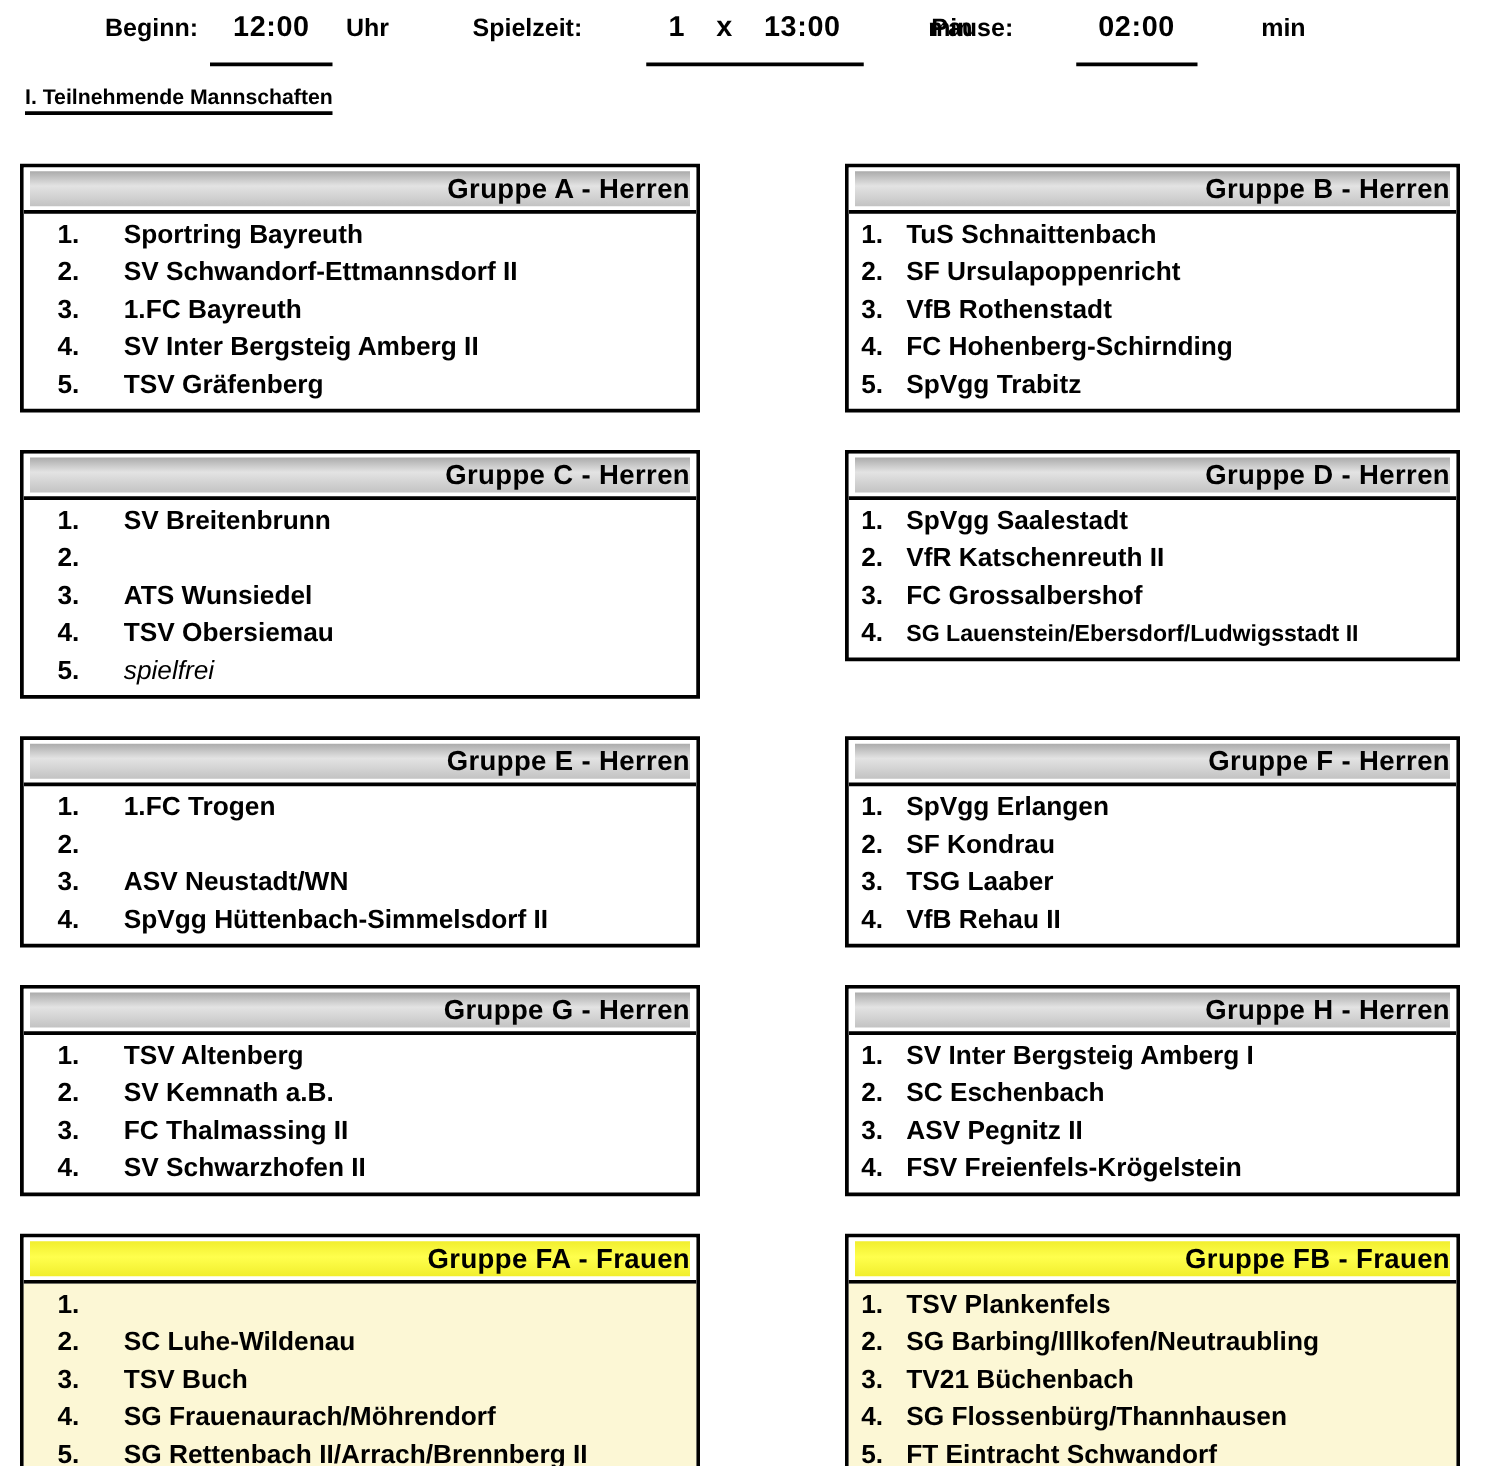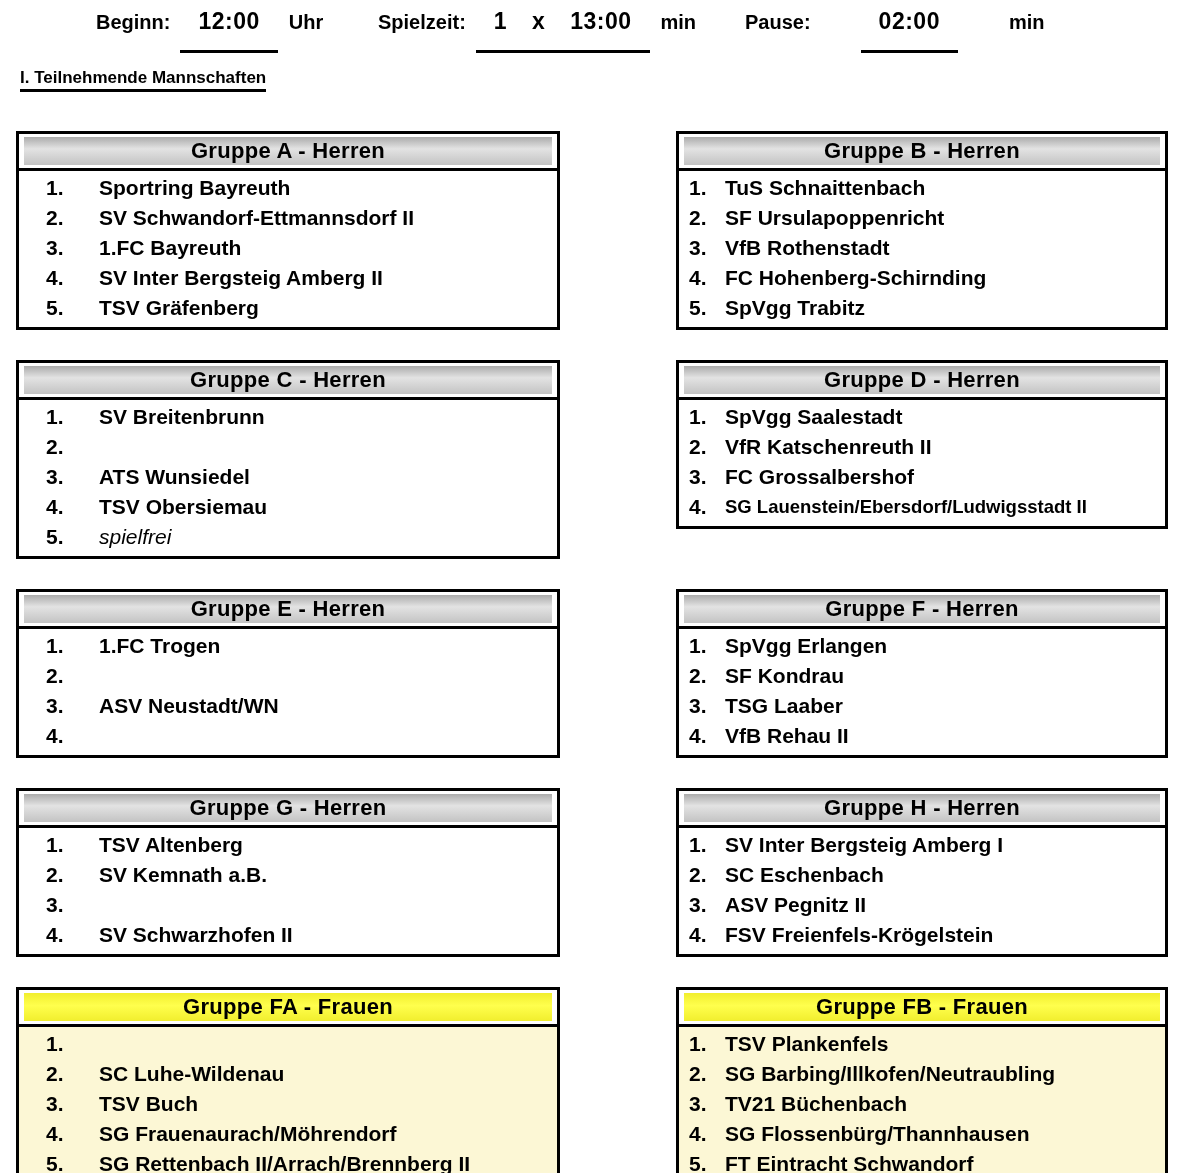--- a/index.html
+++ b/index.html
@@ -5,42 +5,42 @@
   html,body{margin:0;padding:0;}
   body{
     width:1200px;height:1173px;overflow:hidden;
     background:#ffffff;color:#000;
     font-family:"Liberation Sans","DejaVu Sans",sans-serif;
     -webkit-font-smoothing:antialiased;
   }
   
   .topbar{position:relative;height:50px;}
   .meta-group{position:absolute;top:8px;display:flex;align-items:baseline;white-space:nowrap;}
-  .meta-beginn{left:96px;}
-  .meta-spielzeit{left:378px;}
+  .meta-beginn{left:84px;}
+  .meta-spielzeit{left:378px;gap:41px;}
   .meta-pause{left:745px;gap:40px;}
   .meta-label{font-size:20px;font-weight:bold;margin-right:10px;}
   .meta-value{font-size:23px;font-weight:bold;border-bottom:3px solid #000;padding:0 18px 15px;letter-spacing:.5px;}
   .meta-spielzeit .meta-value{word-spacing:18px;}
   .meta-unit{font-size:20px;font-weight:bold;margin-left:11px;}
   
   .section-title{
     margin:18px 0 0 20px;display:inline-block;
     font-size:17px;font-weight:bold;
     border-bottom:3px solid #000;padding-bottom:1px;
   }
   
   .groups{margin:39px 0 0 16px;}
   .grow{display:flex;gap:116px;align-items:flex-start;margin-bottom:30px;}
   .group-box{border:3px solid #000;box-sizing:border-box;background:#fff;}
   .group-box.col-left{width:544px;}
   .group-box.col-right{width:492px;}
   .group-header{border-bottom:3px solid #000;padding:3px 5px;background:#fff;}
   .header-bar{
-    height:28px;line-height:28px;text-align:center;
+    height:28px;line-height:28px;text-align:right;
     font-size:22px;font-weight:bold;letter-spacing:.3px;
     background:linear-gradient(180deg,#ababab 0%,#e3e3e3 42%,#c3c3c3 100%);
   }
   .group-box.frauen .header-bar{
     background:linear-gradient(180deg,var(--frauen-header-dk,#f1ee2e) 0%,var(--frauen-header,#ffff4d) 45%,var(--frauen-header-dk,#f1ee2e) 100%);
   }
   .group-body{padding:2px 0 4px;}
   .group-box.frauen .group-body{background:var(--frauen-body,#fcf7d5);}
   .team-row{display:flex;line-height:30px;font-size:21px;font-weight:bold;}
   .team-no{box-sizing:border-box;flex:0 0 auto;}
@@ -195,20 +195,21 @@
           </div>
           <div class="team-row">
             <span class="team-no">2.</span>
           </div>
           <div class="team-row">
             <span class="team-no">3.</span>
             <span class="team-name">ASV Neustadt/WN</span>
           </div>
           <div class="team-row">
             <span class="team-no">4.</span>
+            <span class="team-name">SpVgg Hüttenbach-Simmelsdorf II</span>
           </div>
         </div>
       </div>
       <div class="group-box col-right herren">
         <div class="group-header">
           <div class="header-bar">Gruppe F - Herren</div>
         </div>
         <div class="group-body">
           <div class="team-row">
             <span class="team-no">1.</span>
@@ -238,20 +239,21 @@
           <div class="team-row">
             <span class="team-no">1.</span>
             <span class="team-name">TSV Altenberg</span>
           </div>
           <div class="team-row">
             <span class="team-no">2.</span>
             <span class="team-name">SV Kemnath a.B.</span>
           </div>
           <div class="team-row">
             <span class="team-no">3.</span>
+            <span class="team-name">FC Thalmassing II</span>
           </div>
           <div class="team-row">
             <span class="team-no">4.</span>
             <span class="team-name">SV Schwarzhofen II</span>
           </div>
         </div>
       </div>
       <div class="group-box col-right herren">
         <div class="group-header">
           <div class="header-bar">Gruppe H - Herren</div>

